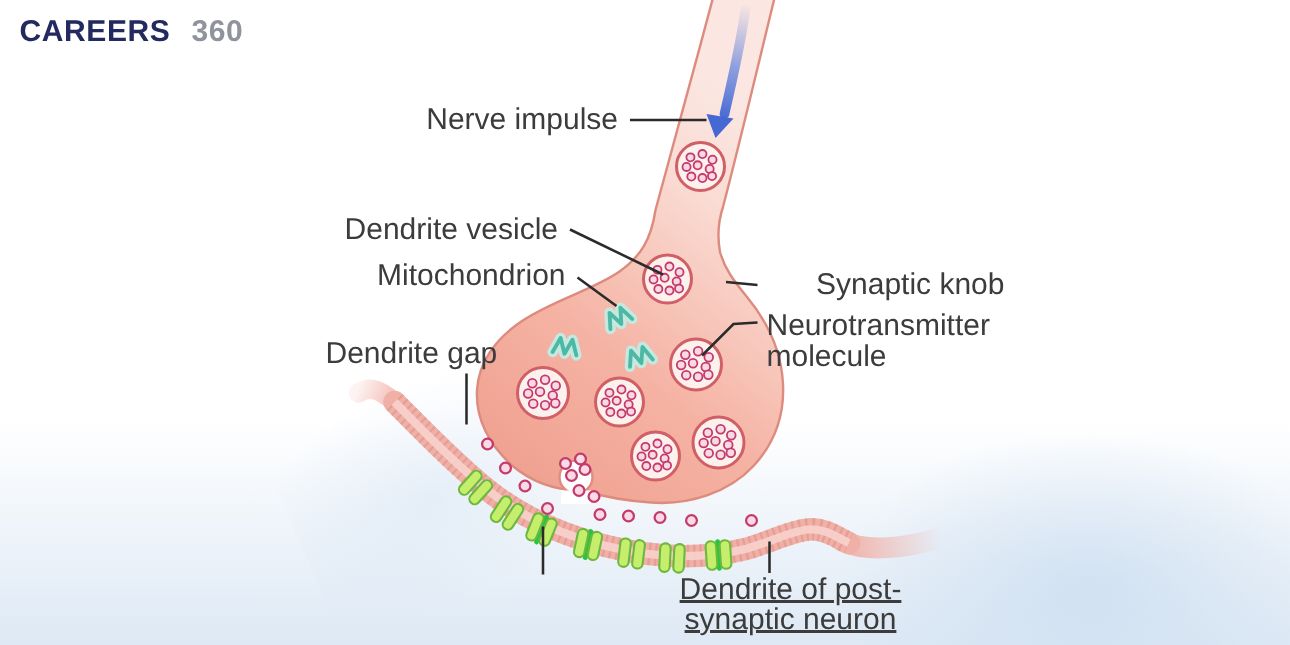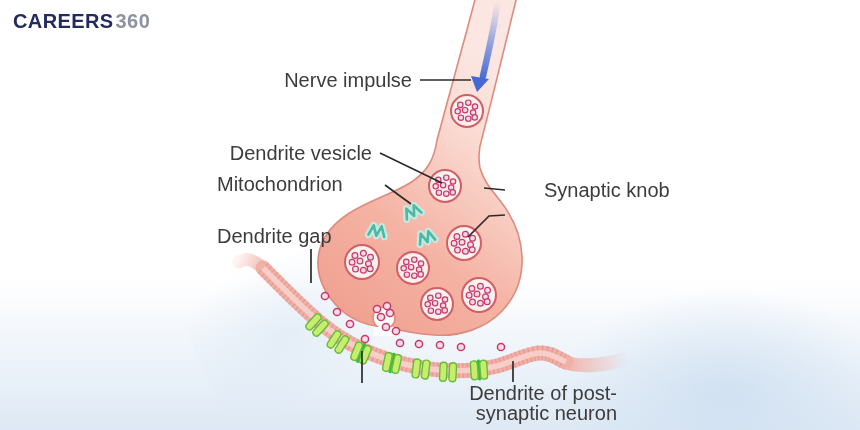--- a/index.html
+++ b/index.html
@@ -12,30 +12,30 @@
   .wash-right{position:absolute;left:560px;top:290px;width:300px;height:140px;
      background:radial-gradient(ellipse at 55% 75%,rgba(205,223,241,.85),rgba(205,223,241,0) 72%);}
   .wash-gap{position:absolute;left:190px;top:240px;width:230px;height:150px;transform:rotate(-24deg);
      background:radial-gradient(ellipse at 40% 55%,rgba(214,228,243,.5),rgba(214,228,243,0) 65%);}
   svg{position:absolute;left:0;top:0;}
   
   .lbl{position:absolute;font-size:20px;line-height:1.17;color:var(--label-color,#3c3c3c);
        white-space:pre-line;}
   #lbl-nerve{left:268px;top:69px;width:144px;text-align:right;}
   #lbl-vesicle{left:212px;top:142px;width:160px;text-align:right;}
-  #lbl-mito{left:217px;top:173px;width:160px;text-align:left;}
+  #lbl-mito{left:217px;top:173px;width:160px;text-align:right;}
   #lbl-gap{left:217px;top:225px;width:120px;}
   #lbl-knob{left:508px;top:179px;margin-left:36px;}
   #lbl-neuro{left:511px;top:207px;line-height:21px;}
   #lbl-receptor{left:283px;top:387px;width:160px;text-align:center;}
-  #lbl-dendrite{left:437px;top:383px;width:180px;text-align:right;line-height:20px;}
+  #lbl-dendrite{left:437px;top:383px;width:180px;text-align:center;line-height:20px;text-decoration:underline;}
   
   .logo{position:absolute;left:13px;top:10px;font-size:20px;font-weight:bold;letter-spacing:.4px;}
   .logo .brand-name{color:var(--brand-navy,#232a60);}
-  .logo .brand-suffix{color:var(--brand-gray,#8e939e);margin-left:2px;}
+  .logo .brand-suffix{color:var(--brand-gray,#8e939e);margin-left:14px;}
 </style>
 </head>
 <body>
 
 <div class="stage">
 
   <div class="wash-bottom"></div>
   <div class="wash-right"></div>
   <div class="wash-gap"></div>
 
@@ -266,15 +266,17 @@
 
   <div class="logo">
     <span class="brand-name">CAREERS</span><span class="brand-suffix">360</span>
   </div>
 
   <div class="lbl" id="lbl-nerve">Nerve impulse</div>
   <div class="lbl" id="lbl-vesicle">Dendrite vesicle</div>
   <div class="lbl" id="lbl-mito">Mitochondrion</div>
   <div class="lbl" id="lbl-gap">Dendrite gap</div>
   <div class="lbl" id="lbl-knob">Synaptic knob</div>
+  <div class="lbl" id="lbl-neuro">Neurotransmitter
+molecule</div>
   <div class="lbl" id="lbl-dendrite">Dendrite of post-
 synaptic neuron</div>
 </div>
 
 </body></html>

